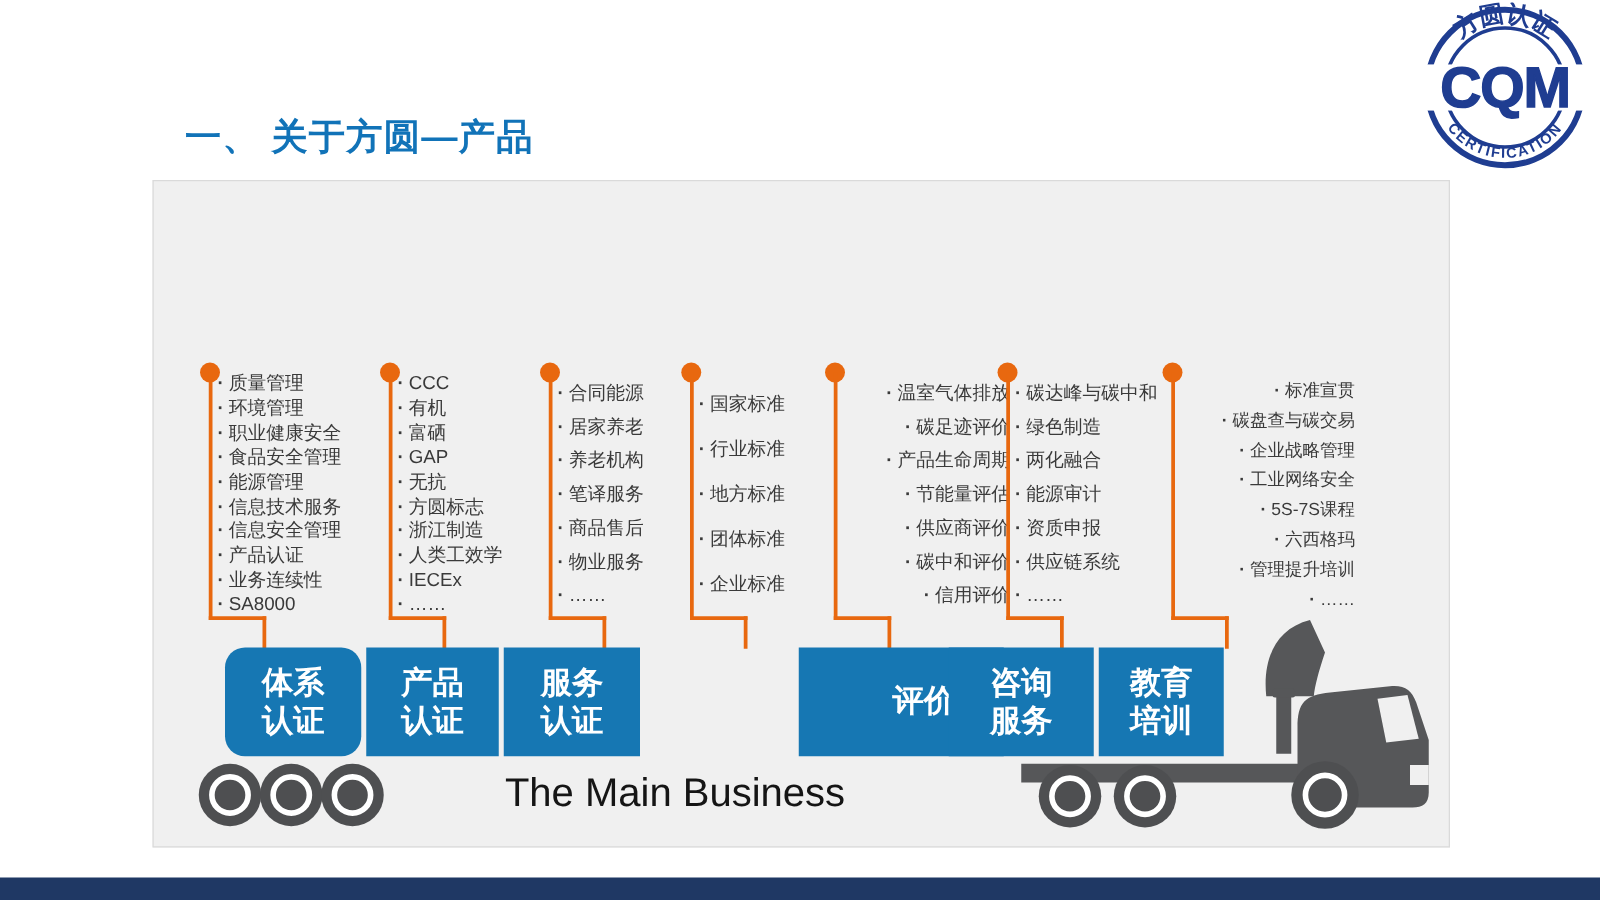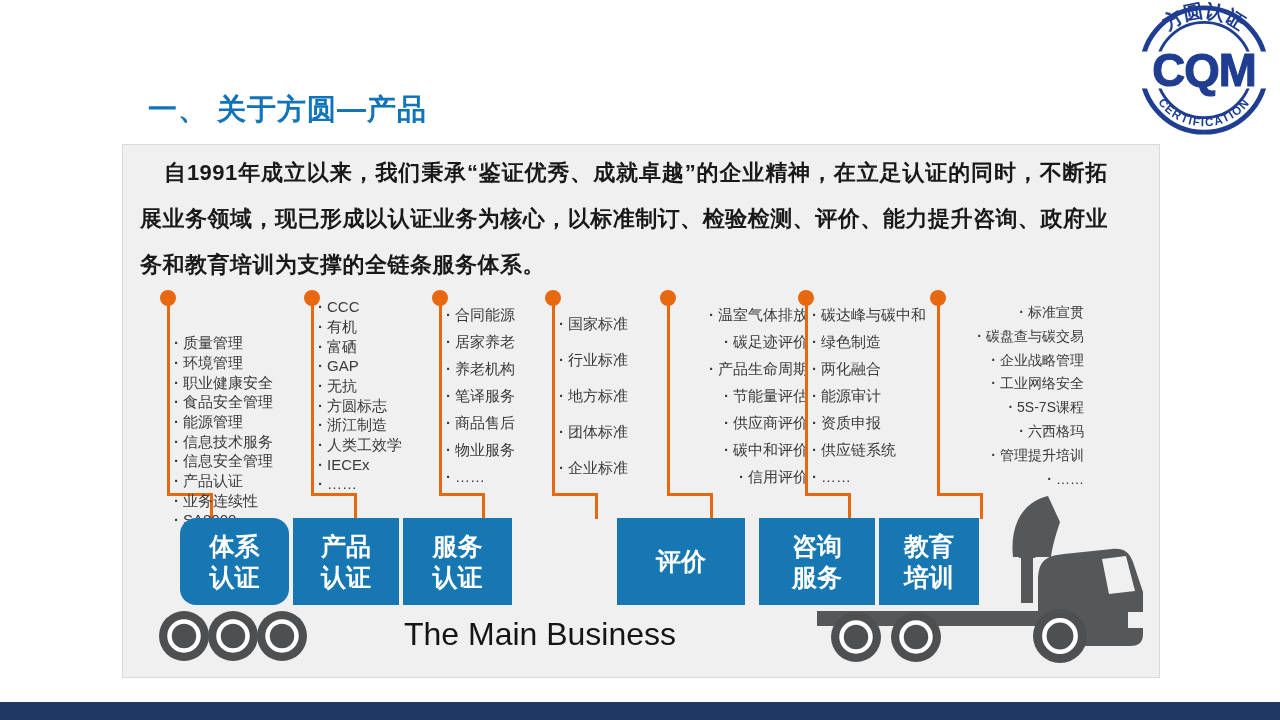--- a/index.html
+++ b/index.html
@@ -59,28 +59,27 @@
         <path id="arcBot" d="M 12,70 A 58,58 0 0 0 128,70"></path>
       </defs>
       <text class="logo-cn"><textPath href="#arcTop" startOffset="50%" text-anchor="middle">方圆认证</textPath></text>
       <text class="logo-en"><textPath href="#arcBot" startOffset="50%" text-anchor="middle">CERTIFICATION</textPath></text>
       <text x="70" y="86" text-anchor="middle" class="logo-cqm">CQM</text>
     </svg>
   </div>
 
   <div class="panel"></div>
 
-  <p class="para">自1991年成立以来，我们秉承“鉴证优秀、成就卓越”的企业精神，在立足认证的同时，不断拓展业务领域，现已形成以认证业务为核心，以标准制订、检验检测、评价、能力提升咨询、政府业务和教育培训为支撑的全链条服务体系。</p>
 
   <div class="diagram" id="diagram">
       <div class="dot" style="left: 160px; top: 290px;"></div>
       <div class="oline" style="left: 167px; top: 298px; width: 3px; height: 198px;"></div>
       <div class="oline" style="left: 167px; top: 493px; width: 46px; height: 3px;"></div>
       <div class="oline" style="left: 210px; top: 493px; width: 3px; height: 26px;"></div>
-      <ul class="cat-list" style="left: 174px; top: 296px; width: 142px; margin-top: 36px;">
+      <ul class="cat-list" style="left: 174px; top: 296px; width: 142px;">
         <li>质量管理</li>
         <li>环境管理</li>
         <li>职业健康安全</li>
         <li>食品安全管理</li>
         <li>能源管理</li>
         <li>信息技术服务</li>
         <li>信息安全管理</li>
         <li>产品认证</li>
         <li>业务连续性</li>
         <li>SA8000</li>
@@ -140,21 +139,21 @@
       <div class="oline" style="left: 710px; top: 493px; width: 3px; height: 26px;"></div>
       <ul class="cat-list" style="left: 674px; top: 296px; width: 134px; text-align: right;">
         <li>温室气体排放</li>
         <li>碳足迹评价</li>
         <li>产品生命周期</li>
         <li>节能量评估</li>
         <li>供应商评价</li>
         <li>碳中和评价</li>
         <li>信用评价</li>
       </ul>
-      <div class="bluebox" style="left: 617px; width: 128px;">
+      <div class="bluebox" style="left: 639px; width: 128px; padding-left: 36px;">
         <span>评价</span>
       </div>
       <div class="dot" style="left: 798px; top: 290px;"></div>
       <div class="oline" style="left: 805px; top: 298px; width: 3px; height: 198px;"></div>
       <div class="oline" style="left: 805px; top: 493px; width: 46px; height: 3px;"></div>
       <div class="oline" style="left: 848px; top: 493px; width: 3px; height: 26px;"></div>
       <ul class="cat-list" style="left: 812px; top: 296px; width: 142px;">
         <li>碳达峰与碳中和</li>
         <li>绿色制造</li>
         <li>两化融合</li>

